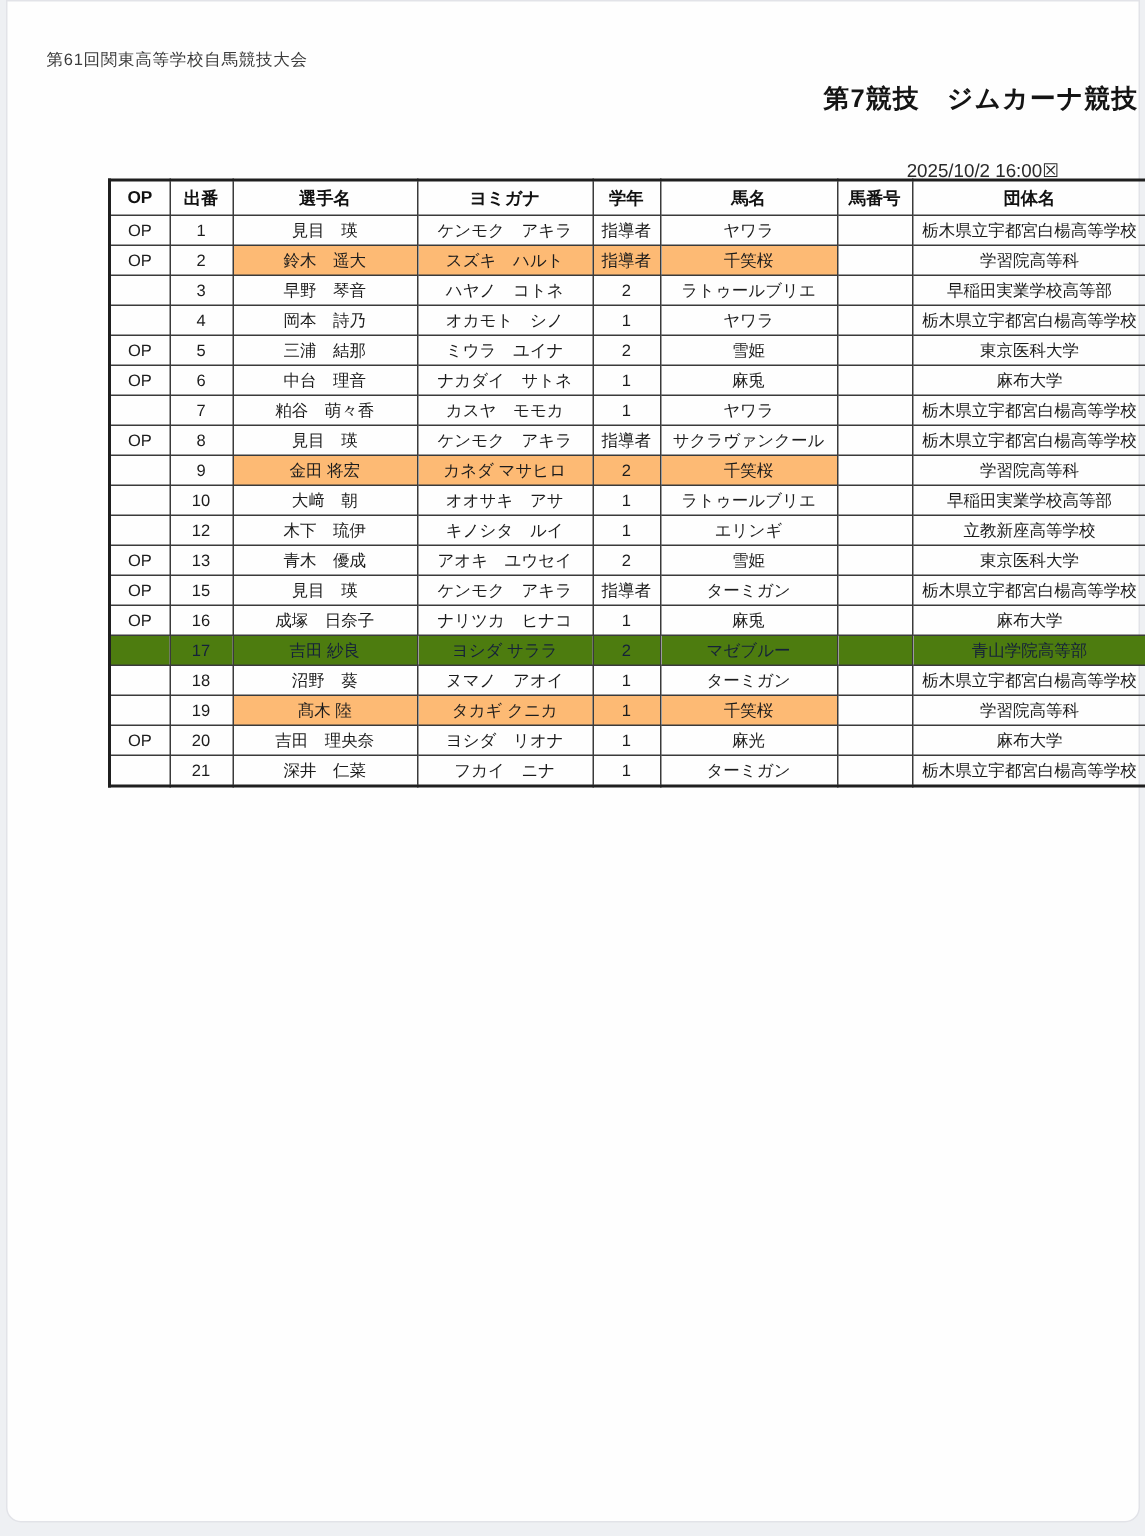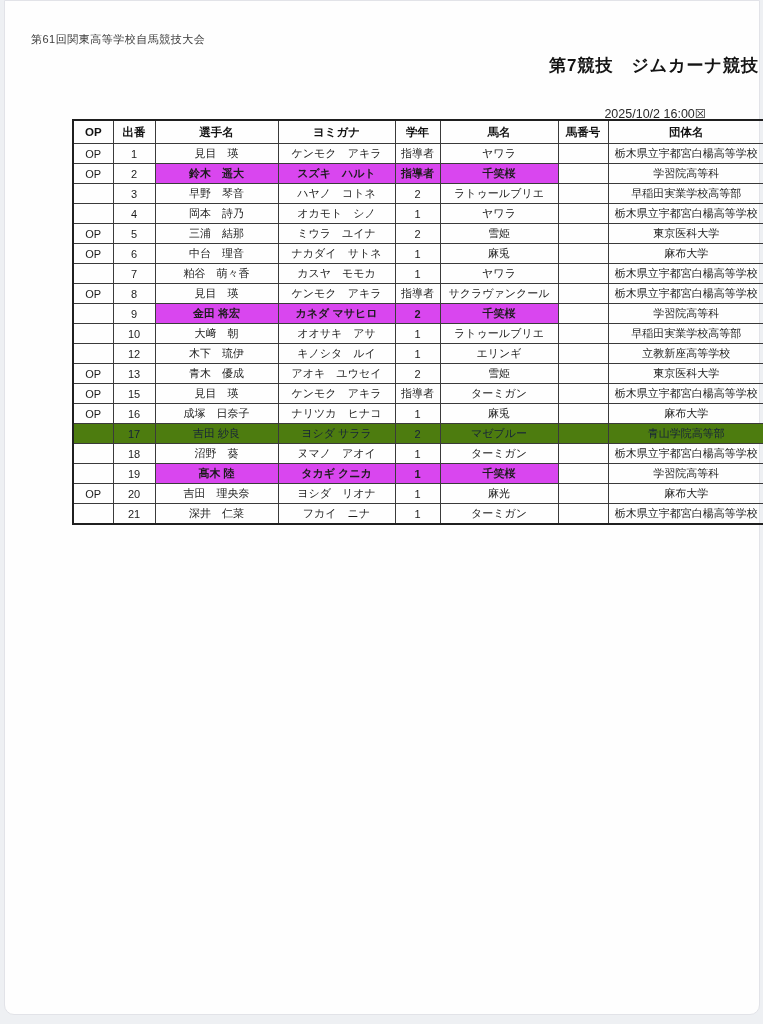--- a/index.html
+++ b/index.html
@@ -72,22 +72,21 @@
   table.entries th {
     height: 22px;
     font-size: 11.5px;
     font-weight: bold;
     color: #111;
   }
   table.entries td {
     height: 19px;
   }
   td.hl-yellow {
-    background: #d946ef;
-    font-weight: bold;
+    background: #fdba74;
   }
   tr.row-blue td {
     background: #4d7c0f;
     color: #15213a;
   }
   tr.row-blue td:first-child {
     box-shadow: -7px 0 0 #4d86d8;
   }
 </style>
 </head>

